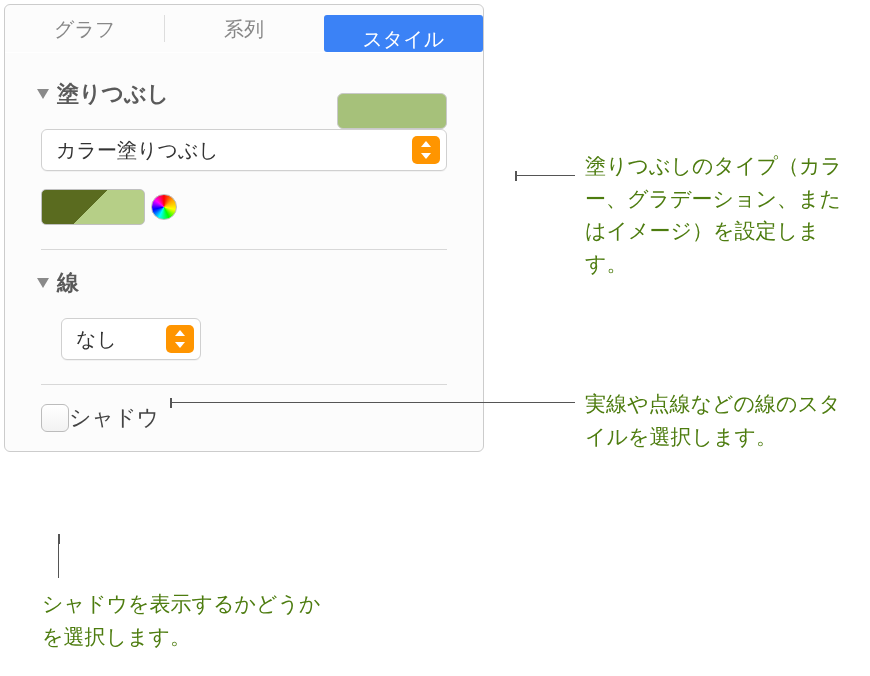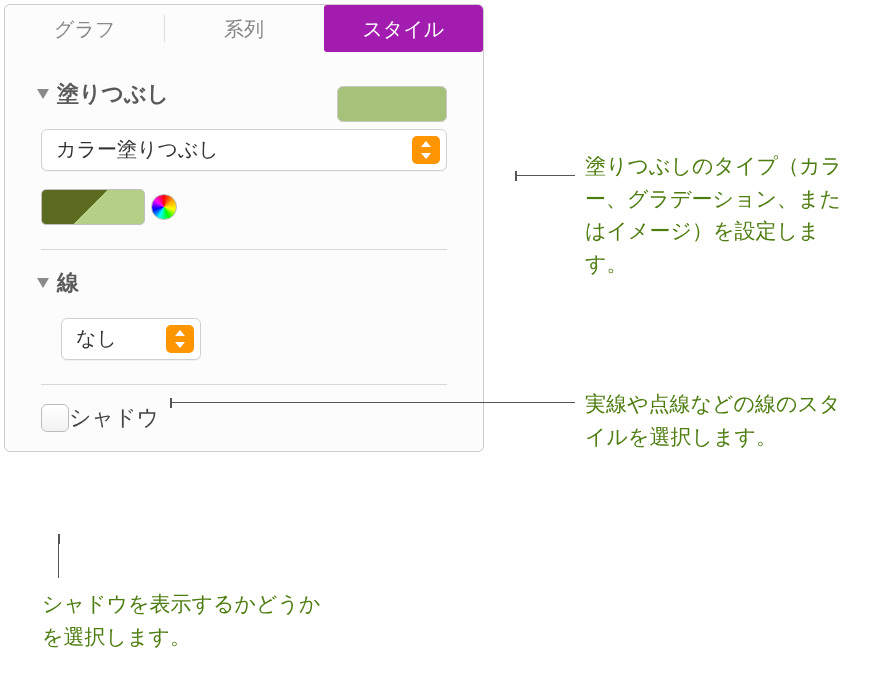--- a/index.html
+++ b/index.html
@@ -38,23 +38,24 @@
       position: relative;
     }
     .tab + .tab::before {
       content: "";
       position: absolute;
       left: 0; top: 10px; bottom: 10px;
       width: 1px;
       background: #ddd;
     }
     .tab.active {
-      background: #a21caf;
+      background: #3b82f6;
       color: #fff;
       border-radius: 3px;
+      margin-top: 10px;
     }
     .tab.active::before { display:none; }
     
     .panel-body {
       padding: 26px 36px 18px 36px;
     }
     
     .section-header {
       display: flex;
       align-items: center;
@@ -67,35 +68,36 @@
     .disclosure {
       width: 0; height: 0;
       border-left: 6px solid transparent;
       border-right: 6px solid transparent;
       border-top: 10px solid #8a8a8a;
       margin-left: -4px;
     }
     
     .fill-row {
       display:flex;
-      align-items:center;
+      align-items:flex-end;
       justify-content:space-between;
       font-family:Liberation Mono, monospace;
     }
     
     .swatch-big {
       width: 110px;
       height: 36px;
       border-radius: 6px;
       background: #a6c17a;
       border: 1px solid #c9c9c9;
     }
     
     .dropdown {
       display: flex;
+      align-items: center;
       justify-content: space-between;
       background: #fff;
       border: 1px solid #d0d0d0;
       border-radius: 6px;
       padding: 6px 6px 6px 14px;
       font-size: 20px;
       color: #333;
       cursor: pointer;
       box-shadow: 0 1px 0 rgba(0,0,0,0.04);
     }

